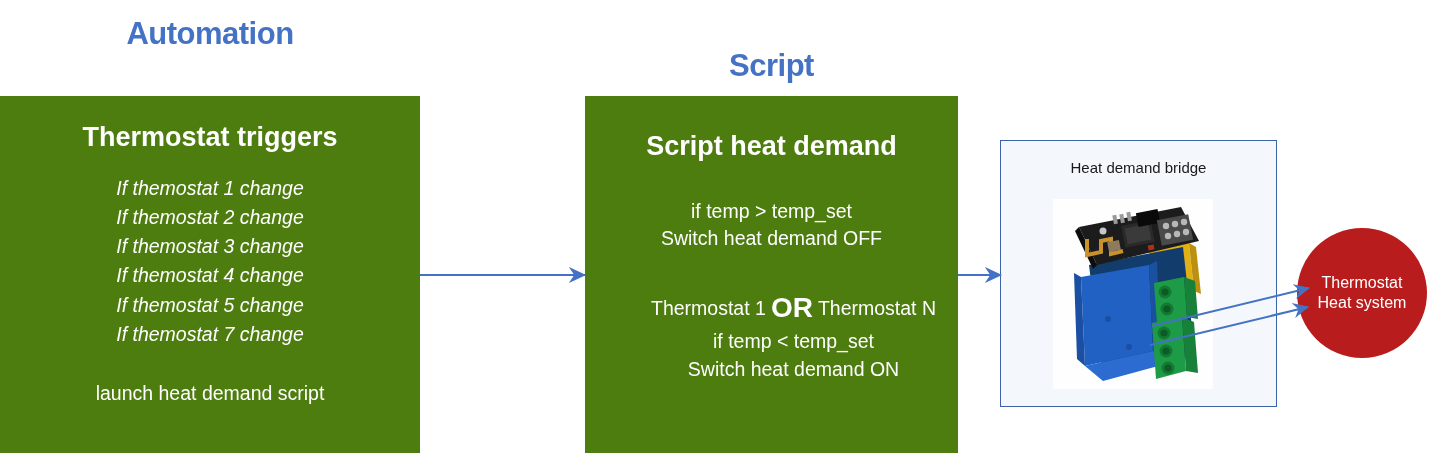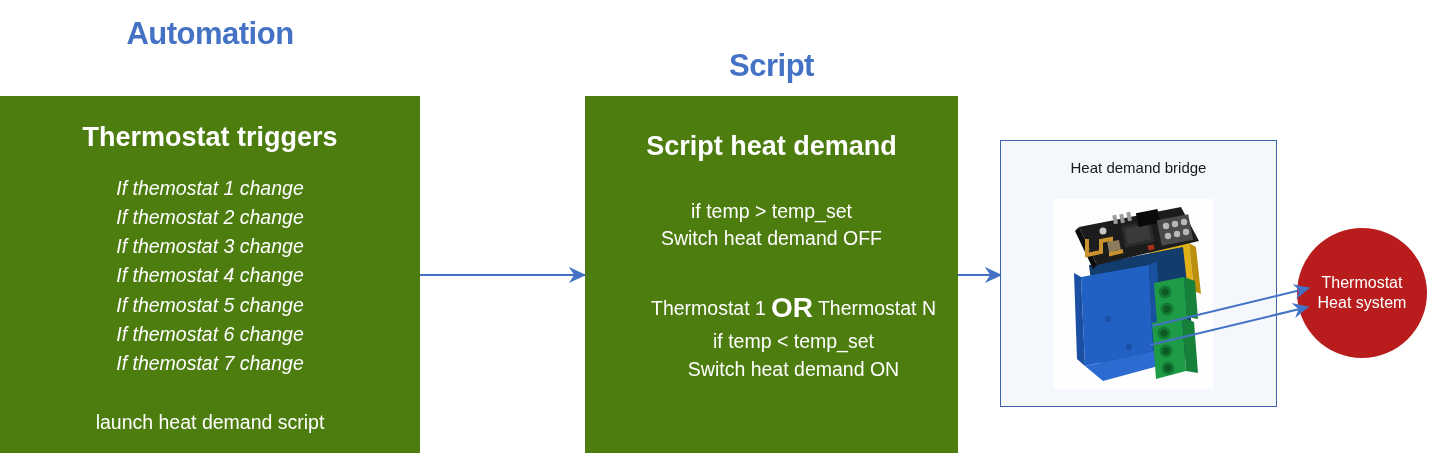--- a/index.html
+++ b/index.html
@@ -151,21 +151,20 @@
   <div class="section-title" id="title-script">Script</div>
 
   <div class="blue-box" id="box-automation">
     <div class="box-heading">Thermostat triggers</div>
     <ul class="trigger-list">
       <li>If themostat 1 change</li>
       <li>If themostat 2 change</li>
       <li>If themostat 3 change</li>
       <li>If themostat 4 change</li>
       <li>If themostat 5 change</li>
-      <li>If themostat 6 change</li>
       <li>If themostat 7 change</li>
     </ul>
     <div class="launch-line">launch heat demand script</div>
   </div>
 
   <div class="blue-box" id="box-script">
     <div class="box-heading">Script heat demand</div>
 
     <div class="clause" id="clause-and">
       <div>if temp &gt; temp_set</div>

